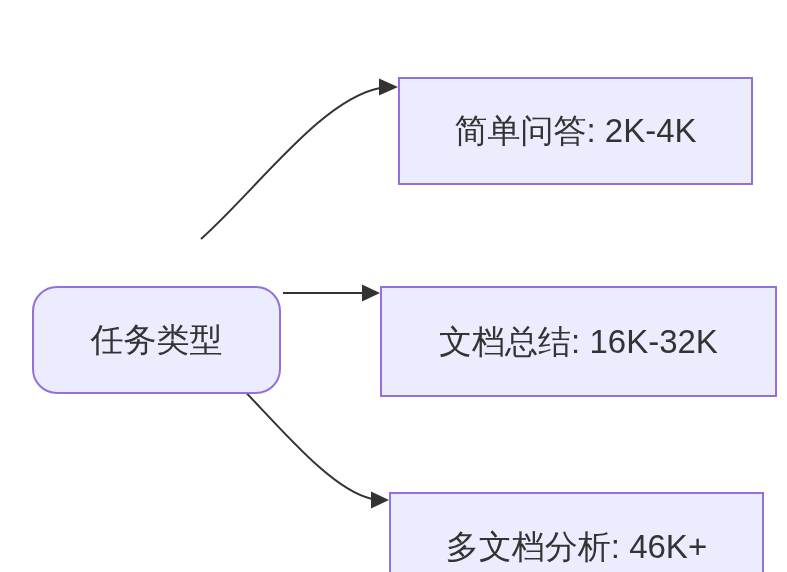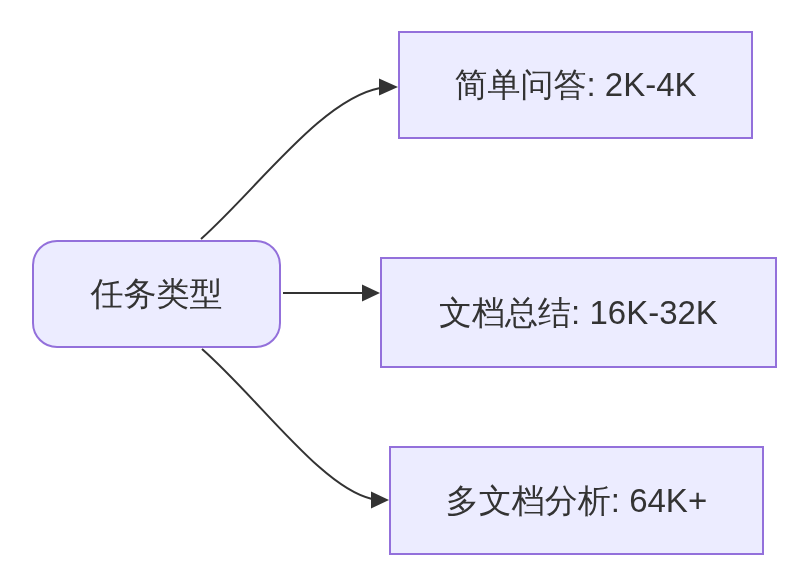--- a/index.html
+++ b/index.html
@@ -37,24 +37,25 @@
     background: var(--node-fill, #ECECFF);
     border: 2px solid var(--node-border, #9370DB);
     display: flex;
     align-items: center;
     justify-content: center;
     color: var(--text, #333333);
     font-size: 33px;
     line-height: 1.2;
     white-space: nowrap;
     text-align: center;
+    margin-top: 46px;
   }
   .node-root   { left: 32px;  top: 240px; width: 249px; height: 108px; border-radius: 25px; }
   .node-branch-0 { left: 398px; top: 31px;  width: 355px; height: 108px; }
-  .node-branch-1 { left: 380px; top: 257px; width: 397px; height: 111px; }
+  .node-branch-1 { left: 380px; top: 240px; width: 397px; height: 111px; }
   .node-branch-2 { left: 389px; top: 446px; width: 375px; height: 109px; }
 </style>
 </head>
 <body>
 
 <div class="canvas">
 
   <svg class="edge-layer" width="787" height="572" viewBox="0 0 787 572" xmlns="http://www.w3.org/2000/svg">
 
     <path class="edge" d="M201,239 C258,188 322,99 380,88"></path>
@@ -73,16 +74,16 @@
 
   <div class="node node-branch-0">
     <span>简单问答: 2K-4K</span>
   </div>
 
   <div class="node node-branch-1">
     <span>文档总结: 16K-32K</span>
   </div>
 
   <div class="node node-branch-2">
-    <span>多文档分析: 64K+</span>
+    <span>多文档分析: 46K+</span>
   </div>
 
 </div>
 
 </body></html>

